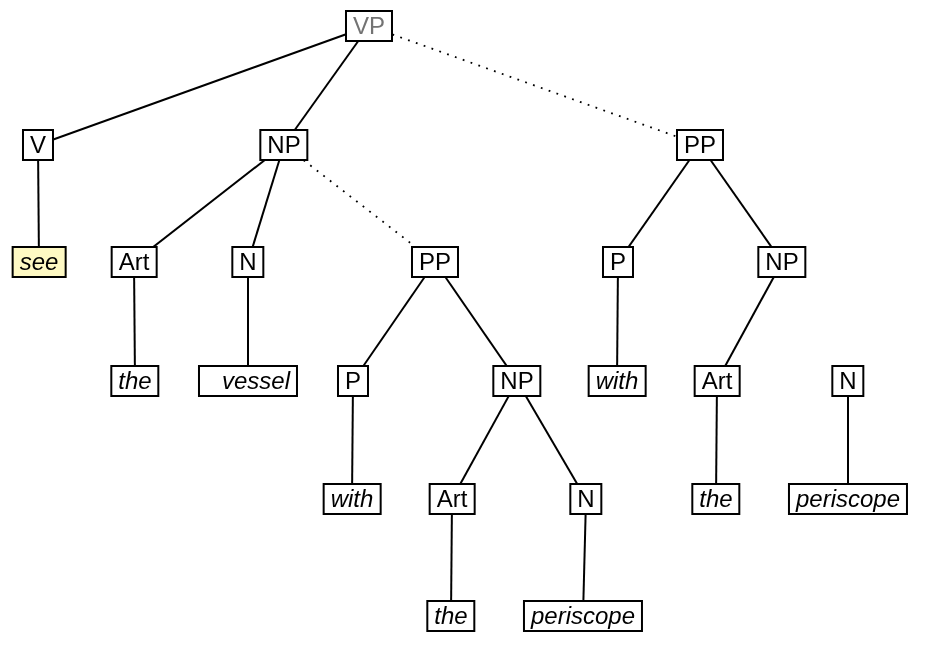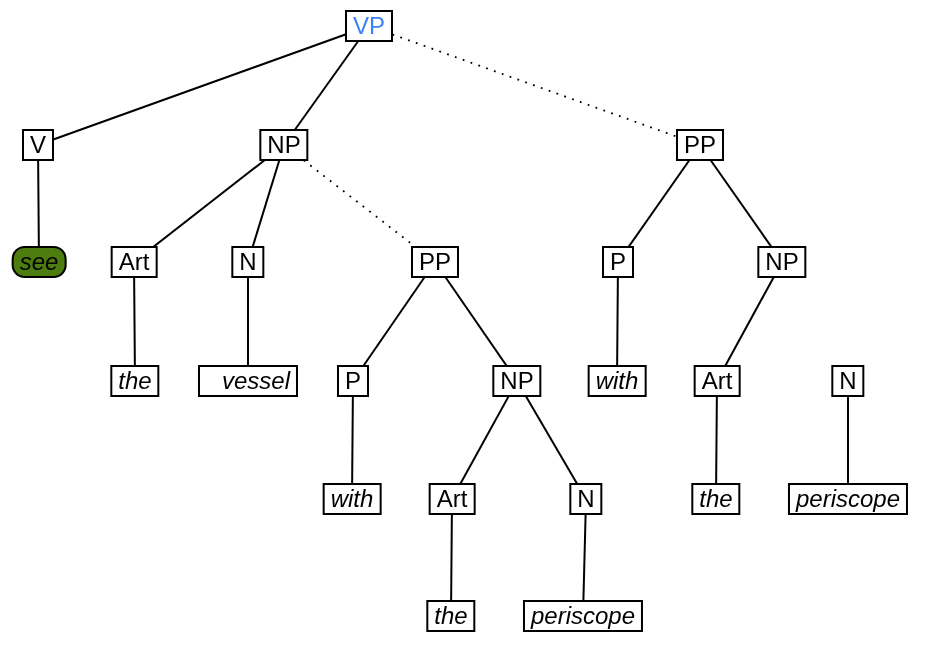--- a/index.html
+++ b/index.html
@@ -62,25 +62,25 @@
       <line x1="452" y1="499" x2="451" y2="616" stroke="#000000" stroke-width="2"></line>
       <line x1="586" y1="499" x2="583" y2="616" stroke="#000000" stroke-width="2"></line>
       <line x1="700" y1="145" x2="618" y2="262" stroke="#000000" stroke-width="2"></line>
       <line x1="700" y1="145" x2="782" y2="262" stroke="#000000" stroke-width="2"></line>
       <line x1="618" y1="262" x2="617" y2="381" stroke="#000000" stroke-width="2"></line>
       <line x1="782" y1="262" x2="717" y2="381" stroke="#000000" stroke-width="2"></line>
       <line x1="848" y1="381" x2="848" y2="499" stroke="#000000" stroke-width="2"></line>
       <line x1="717" y1="381" x2="716" y2="499" stroke="#000000" stroke-width="2"></line>
     </svg>
   <div id="nodes-layer">
-      <div class="node" style="left: 369px; top: 26px; background: rgb(255, 255, 255); border-color: rgb(0, 0, 0); color: #3b82f6;">VP</div>
+      <div class="node" style="left: 369px; top: 26px; background: rgb(255, 255, 255); border-color: rgb(0, 0, 0); color: #737373;">VP</div>
       <div class="node" style="left: 38px; top: 145px; background: rgb(255, 255, 255); border-color: rgb(0, 0, 0); color: rgb(0, 0, 0);">V</div>
       <div class="node" style="left: 284px; top: 145px; background: rgb(255, 255, 255); border-color: rgb(0, 0, 0); color: rgb(0, 0, 0);">NP</div>
       <div class="node" style="left: 700px; top: 145px; background: rgb(255, 255, 255); border-color: rgb(0, 0, 0); color: rgb(0, 0, 0);">PP</div>
-      <div class="node italic" style="left: 39px; top: 262px; background: #4d7c0f; border-color: rgb(0, 0, 0); color: rgb(0, 0, 0); border-radius: 13px;">see</div>
+      <div class="node italic" style="left: 39px; top: 262px; background: #fef9c3; border-color: rgb(0, 0, 0); color: rgb(0, 0, 0);">see</div>
       <div class="node" style="left: 134px; top: 262px; background: rgb(255, 255, 255); border-color: rgb(0, 0, 0); color: rgb(0, 0, 0);">Art</div>
       <div class="node" style="left: 248px; top: 262px; background: rgb(255, 255, 255); border-color: rgb(0, 0, 0); color: rgb(0, 0, 0);">N</div>
       <div class="node" style="left: 435px; top: 262px; background: rgb(255, 255, 255); border-color: rgb(0, 0, 0); color: rgb(0, 0, 0);">PP</div>
       <div class="node" style="left: 618px; top: 262px; background: rgb(255, 255, 255); border-color: rgb(0, 0, 0); color: rgb(0, 0, 0);">P</div>
       <div class="node" style="left: 782px; top: 262px; background: rgb(255, 255, 255); border-color: rgb(0, 0, 0); color: rgb(0, 0, 0);">NP</div>
       <div class="node italic" style="left: 135px; top: 381px; background: rgb(255, 255, 255); border-color: rgb(0, 0, 0); color: rgb(0, 0, 0);">the</div>
       <div class="node italic" style="left: 248px; top: 381px; background: rgb(255, 255, 255); border-color: rgb(0, 0, 0); color: rgb(0, 0, 0); padding-left: 22px;">vessel</div>
       <div class="node" style="left: 353px; top: 381px; background: rgb(255, 255, 255); border-color: rgb(0, 0, 0); color: rgb(0, 0, 0);">P</div>
       <div class="node" style="left: 517px; top: 381px; background: rgb(255, 255, 255); border-color: rgb(0, 0, 0); color: rgb(0, 0, 0);">NP</div>
       <div class="node italic" style="left: 617px; top: 381px; background: rgb(255, 255, 255); border-color: rgb(0, 0, 0); color: rgb(0, 0, 0);">with</div>

